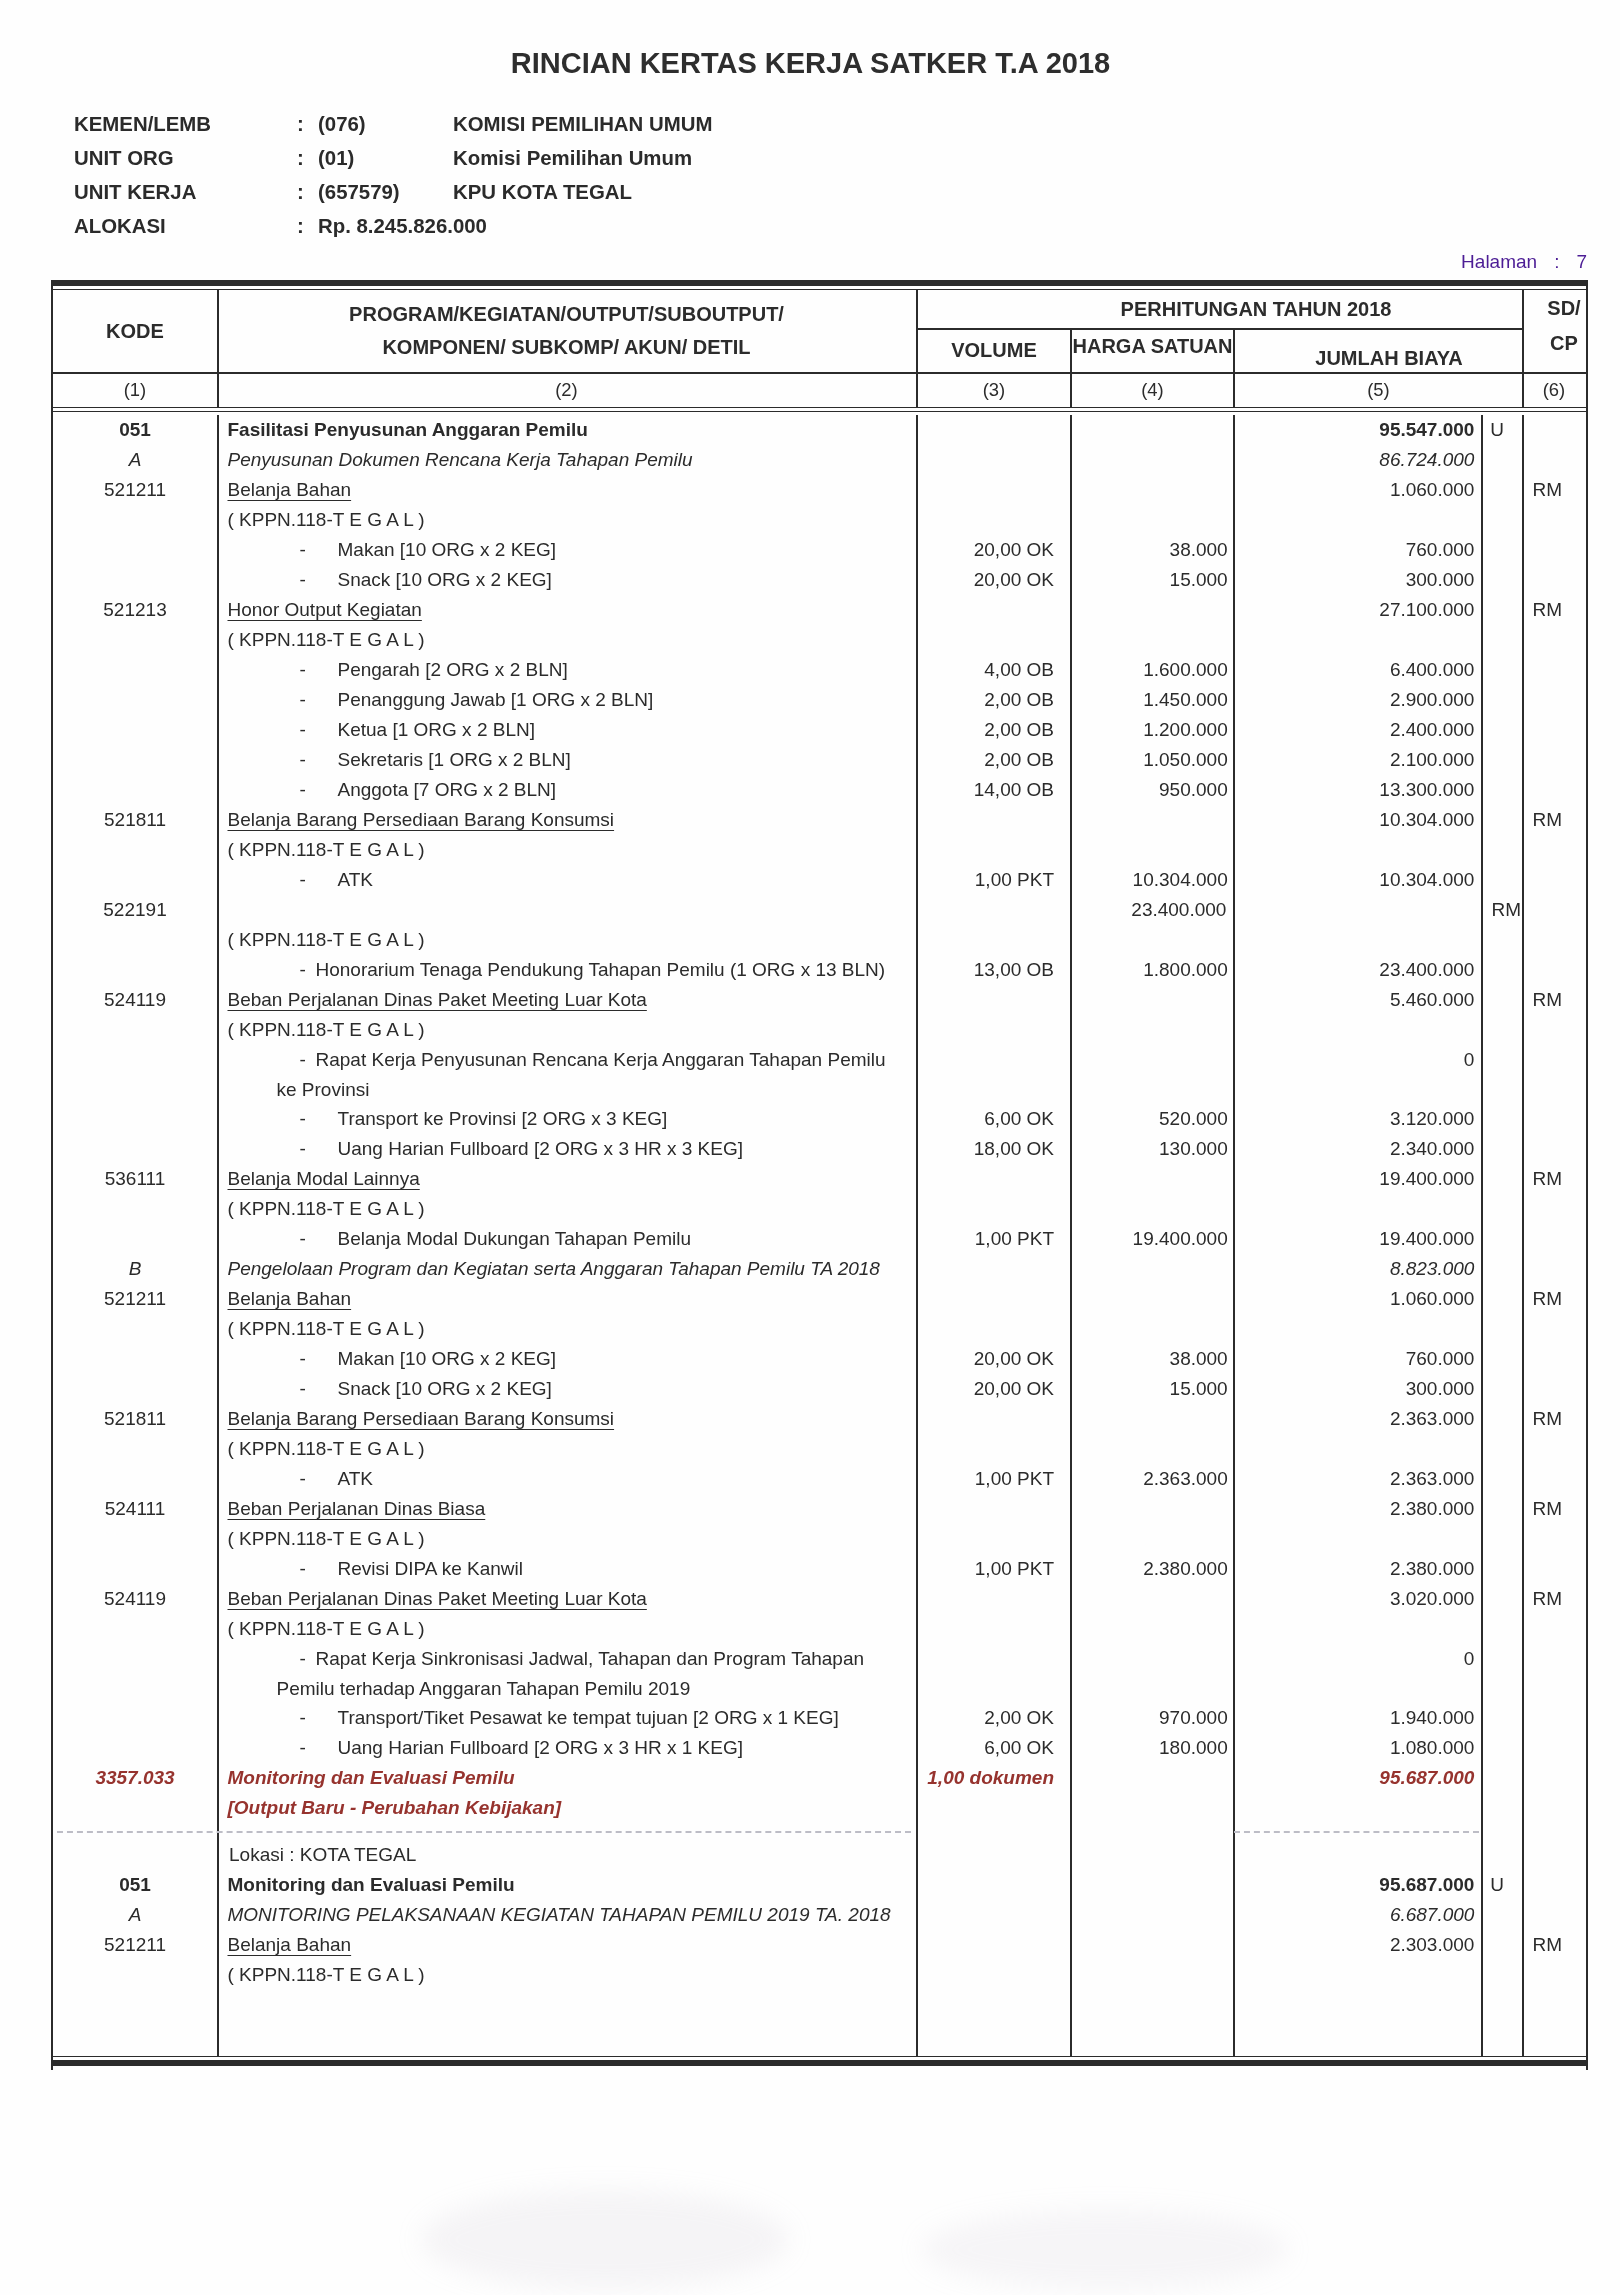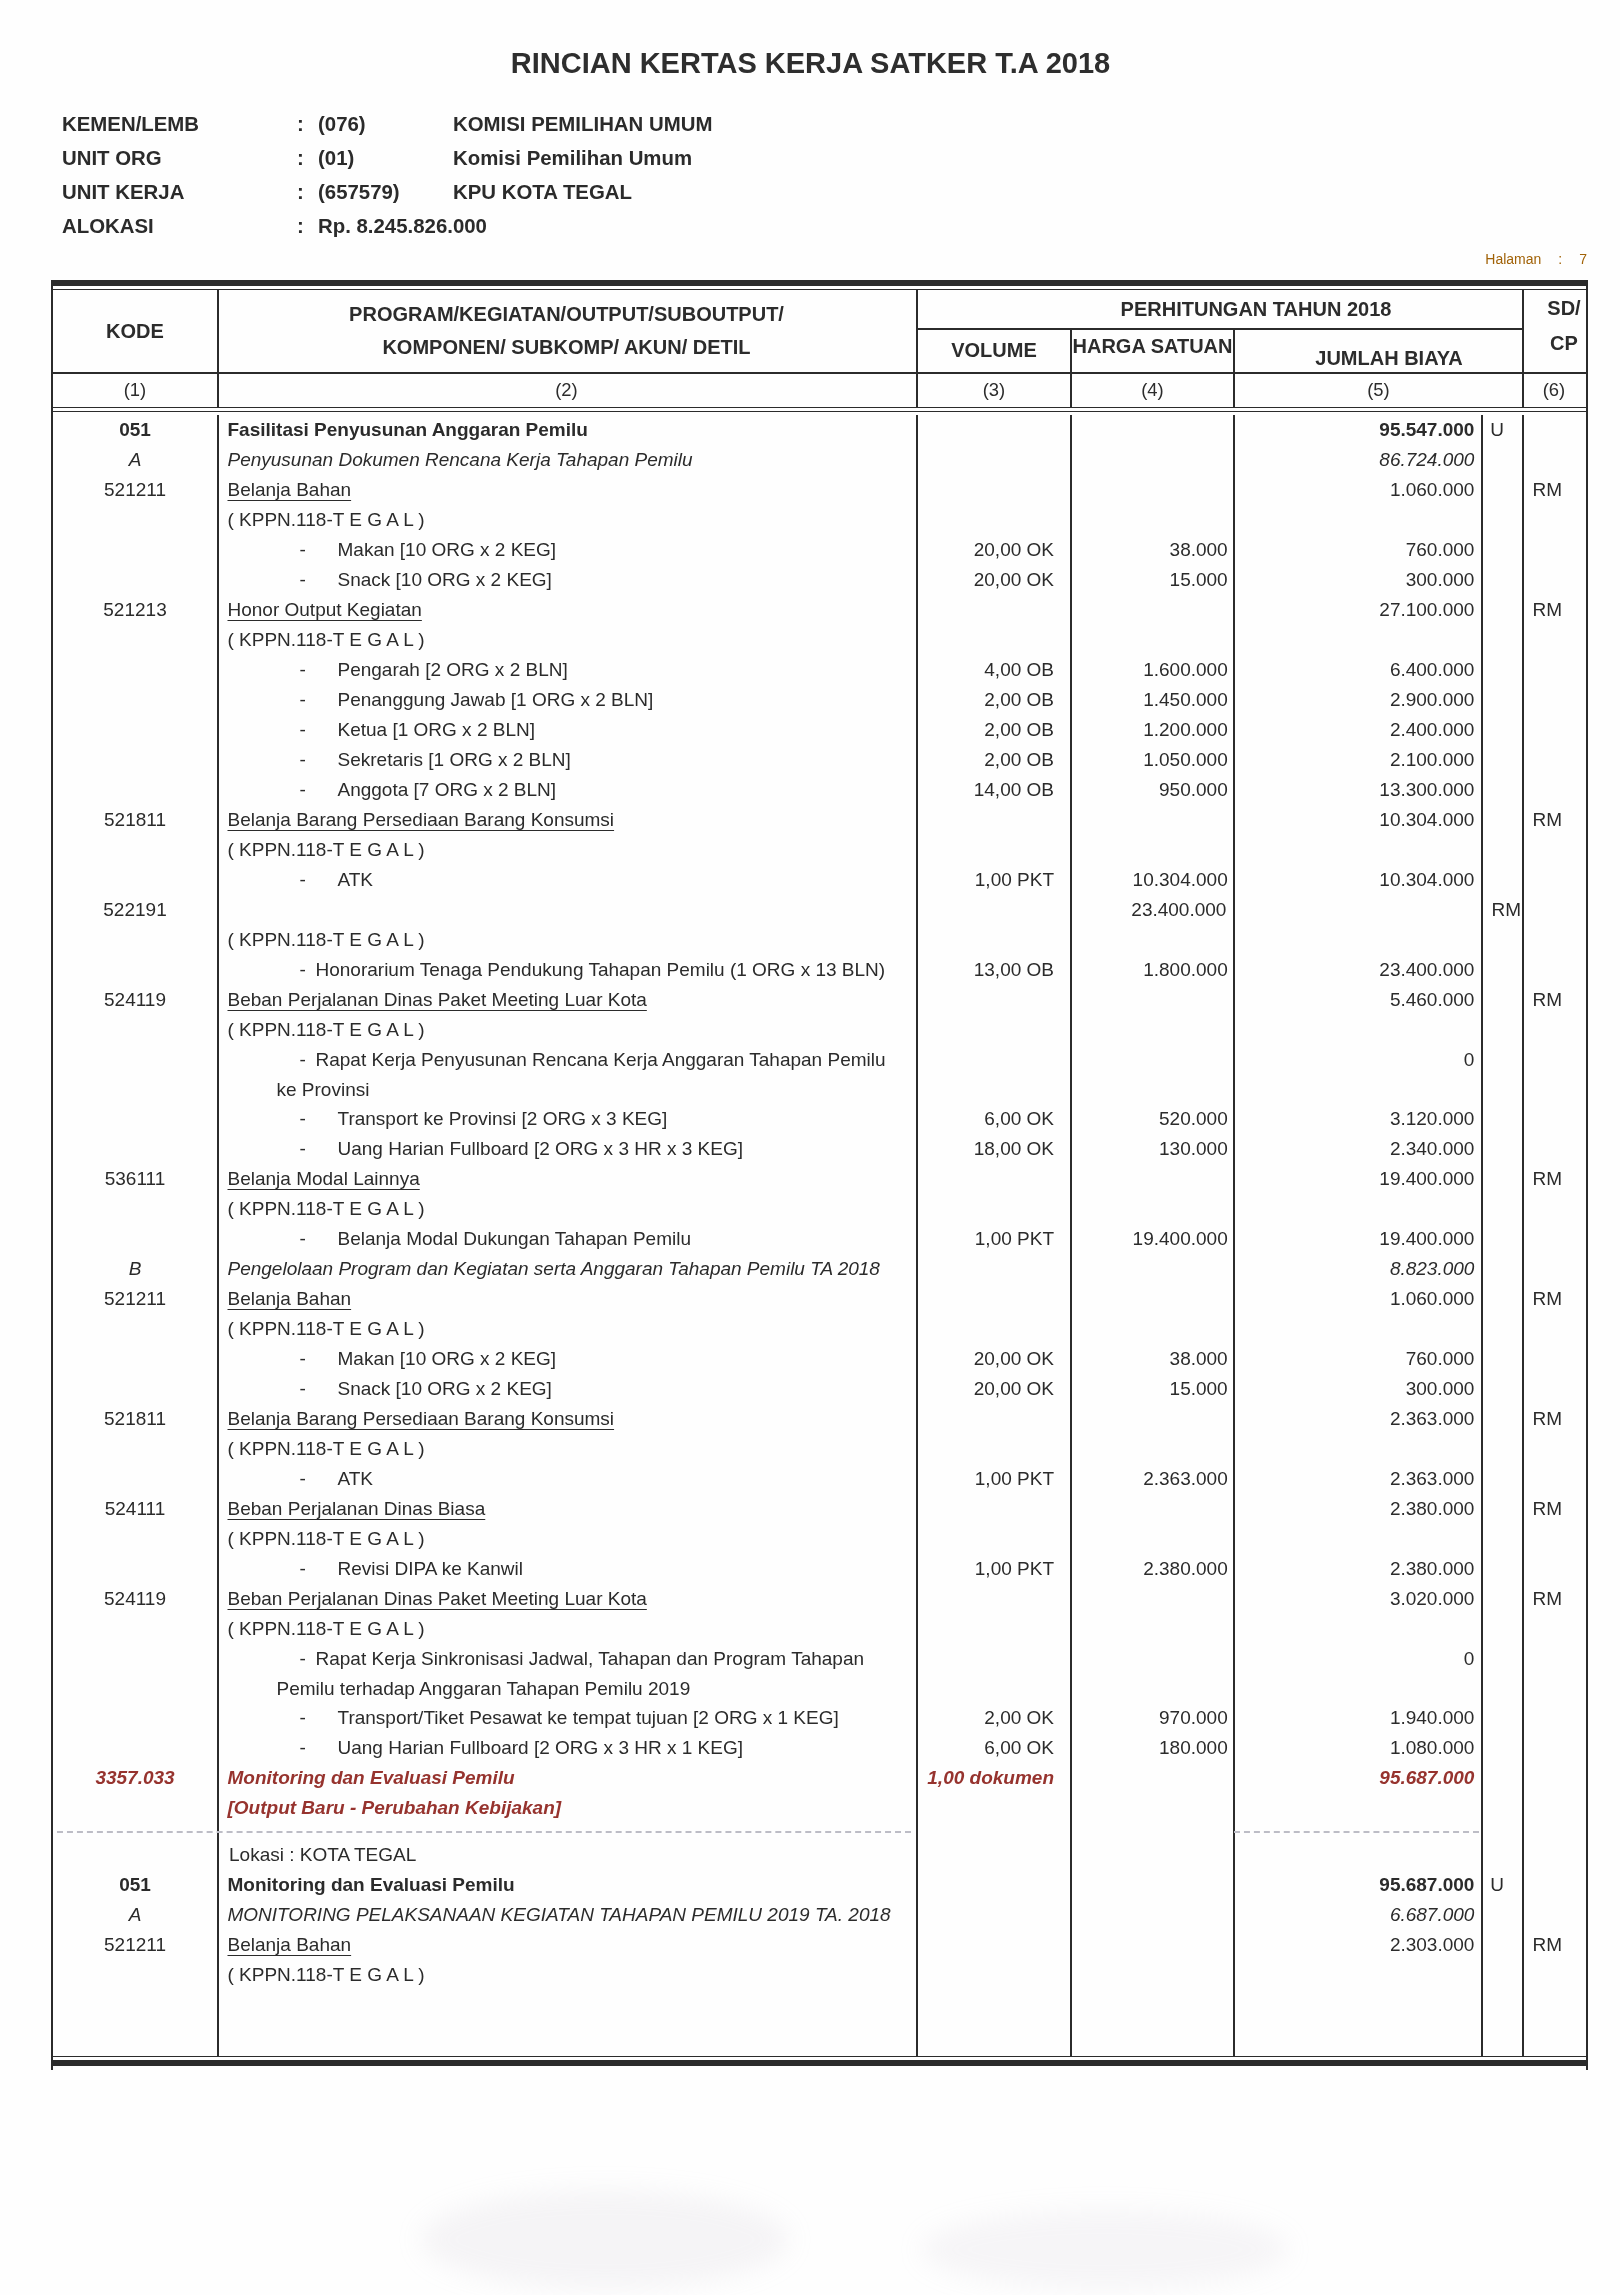--- a/index.html
+++ b/index.html
@@ -7,26 +7,26 @@
     position:relative;width:1621px;height:2295px;background:#fefefe;
     font-family:"Liberation Sans", sans-serif;color:#262626;overflow:hidden;
   }
   
   .doc-title{
     position:absolute;top:47px;left:0;width:100%;text-align:center;
     font-size:29px;font-weight:bold;letter-spacing:0px;color:#2e2e2e;
   }
   .meta{position:absolute;left:58px;top:113px;width:921px;}
   .meta-row{position:relative;height:34px;font-size:20.4px;font-weight:bold;color:#2b2b2b;white-space:nowrap;}
-  .m-label{position:absolute;left:4px;top:0;}
+  .m-label{position:absolute;left:16px;top:0;}
   .m-colon{position:absolute;left:239px;top:0;}
   .m-code{position:absolute;left:260px;top:0;}
   .m-name{position:absolute;left:395px;top:0;}
   .halaman{
-    position:absolute;top:251px;right:34px;font-size:14px;color:#a16207;white-space:nowrap;
+    position:absolute;top:251px;right:34px;font-size:19px;color:#4c1d95;white-space:nowrap;
   }
   .halaman .sp{display:inline-block;width:17px;}
   
   .table{
     position:absolute;left:51px;top:280px;width:1533px;height:1790px;
     border-left:2.6px solid #2b2b2b;border-right:2.6px solid #2b2b2b;
     box-sizing:content-box;
   }
   .hline{position:absolute;background:#2b2b2b;left:0;width:100%;}
   .vline{position:absolute;background:#2b2b2b;width:2px;}

